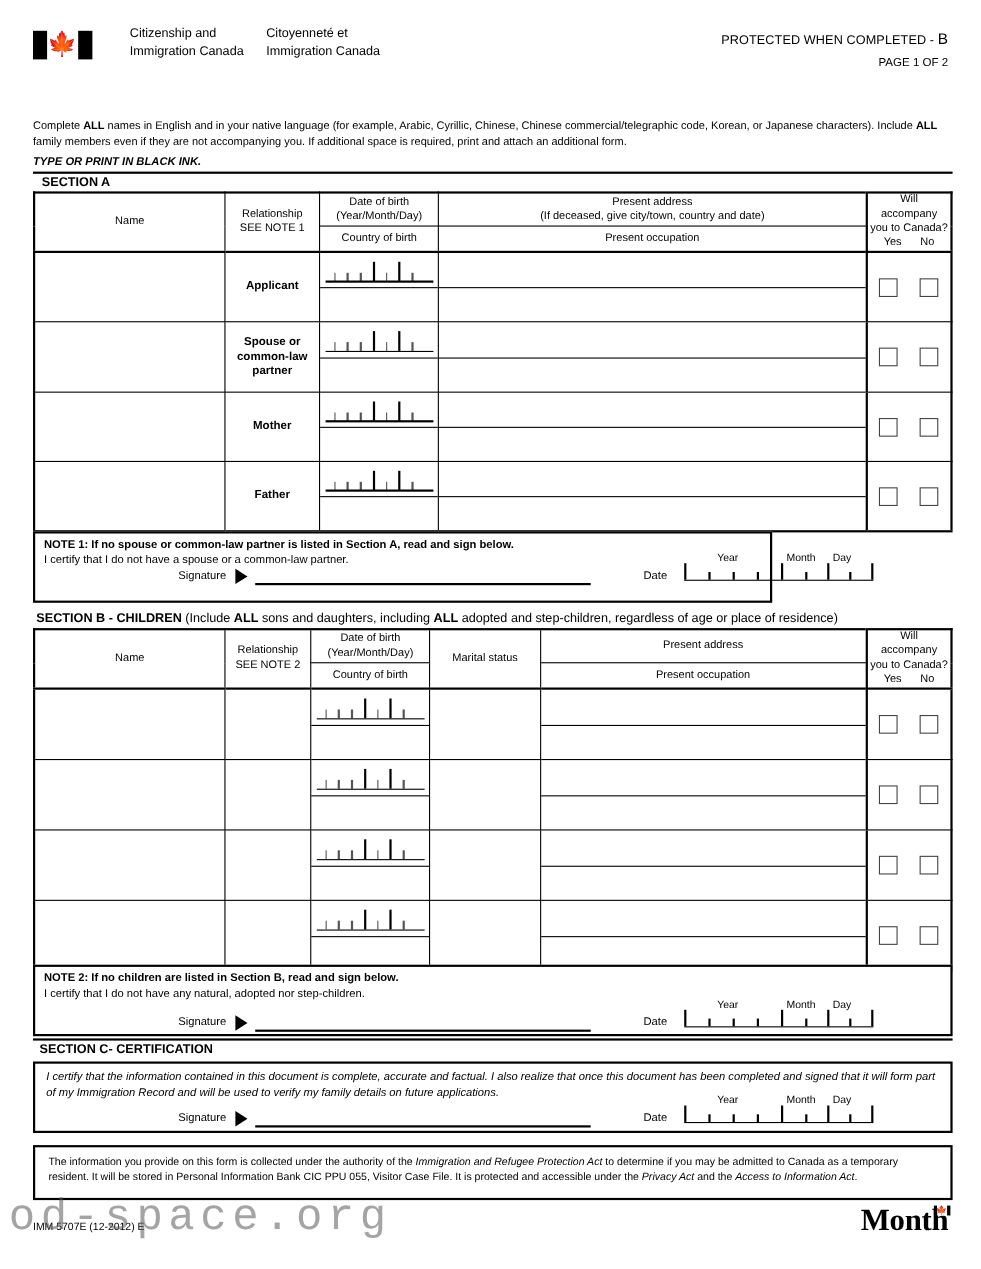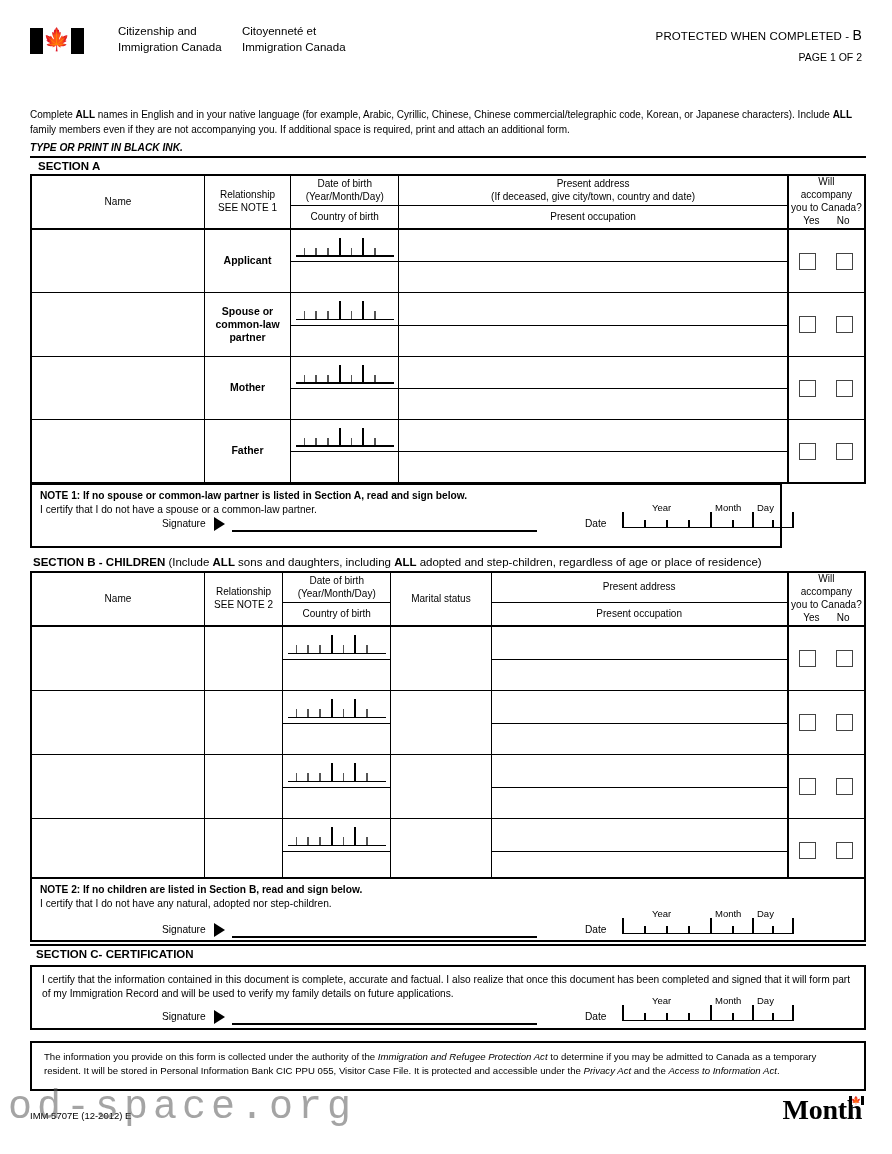--- a/index.html
+++ b/index.html
@@ -504,21 +504,21 @@
         <td class="thick-l thick-b">
           <div class="chk-pair">
             <span class="chk"></span>
             <span class="chk"></span>
           </div>
         </td>
       </tr>
     </tbody>
   </table>
 
-  <div class="notebox" style="left:30px; top:483px; width:752px; height:65px;">
+  <div class="notebox" style="left:30px; top:483px; width:672px; height:65px;">
     <div class="note-title">NOTE 1: If no spouse or common-law partner is listed in Section A, read and sign below.</div>
     <div class="note-sub">I certify that I do not have a spouse or a common-law partner.</div>
     <div class="sig-label" style="left:130px; top:33px;">Signature</div>
     <div class="tri" style="left:182px; top:32px;"></div>
     <div class="sig-line" style="left:200px; top:45px; width:305px;"></div>
     <div class="date-label" style="left:553px; top:33px;">Date</div>
     <div class="dcomb" style="left:590px; top:17px;">
       <div class="dlabels">
         <span style="left:30px;">Year</span>
         <span style="left:93px;">Month</span>
@@ -727,21 +727,21 @@
       <i class="short" style="left:150px"></i>
       <i class="tall" style="left:170px"></i>
       <div class="dbase"></div>
     </div>
   </div>
 
   <div class="rule-top" style="top:944px;"></div>
   <div class="section-label" style="left:36px; top:948px;">SECTION C- CERTIFICATION</div>
 
   <div class="notebox" style="left:30px; top:965px; width:836px; height:65px;">
-    <div class="certtext" style="left:10px; top:6px; width:812px;">I certify that the information contained in this document is complete, accurate and factual. I also realize that once this document has been completed and signed that it will form part of my Immigration Record and will be used to verify my family details on future applications.</div>
+    <div class="certtext" style="left:10px; top:6px; width:812px;font-style:italic;">I certify that the information contained in this document is complete, accurate and factual. I also realize that once this document has been completed and signed that it will form part of my Immigration Record and will be used to verify my family details on future applications.</div>
     <div class="sig-label" style="left:130px; top:44px;">Signature</div>
     <div class="tri" style="left:182px; top:43px;"></div>
     <div class="sig-line" style="left:200px; top:56px; width:305px;"></div>
     <div class="date-label" style="left:553px; top:44px;">Date</div>
     <div class="dcomb" style="left:590px; top:28px;">
       <div class="dlabels">
         <span style="left:30px;">Year</span>
         <span style="left:93px;">Month</span>
         <span style="left:135px;">Day</span>
       </div>

